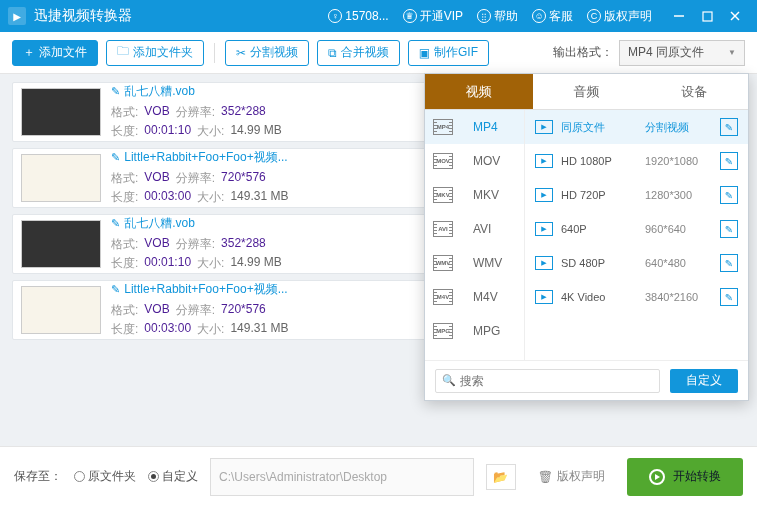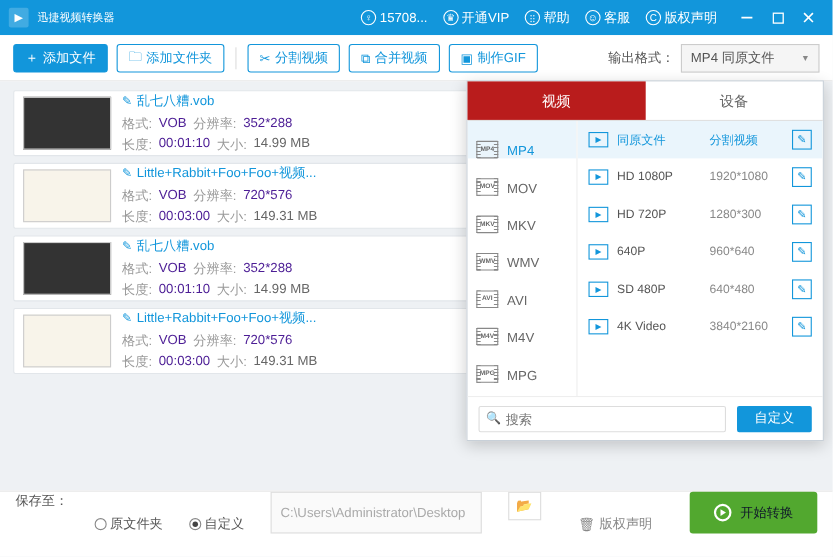--- a/index.html
+++ b/index.html
@@ -1,19 +1,19 @@
 <!DOCTYPE html>
 <html><head>
 <meta charset="utf-8">
 <style>
 *{margin:0;padding:0;box-sizing:border-box;font-family:"Microsoft YaHei",Arial,sans-serif;font-size:12px}
 body{background:#fff;width:757px;height:506px;overflow:hidden;position:relative}
 .titlebar{height:32px;background:#1296db;display:flex;align-items:center;color:#fff;padding:0 8px}
 .titlebar .logo{width:18px;height:18px;background:rgba(255,255,255,0.2);border-radius:2px;margin-right:8px;display:flex;align-items:center;justify-content:center;font-size:10px}
-.titlebar .title{font-size:10px;flex:0 0 auto;margin-right:auto}
+.titlebar .title{font-size:14px;flex:0 0 auto;margin-right:auto}
 .titlebar .hitem{display:flex;align-items:center;gap:3px;margin:0 7px;cursor:pointer}
 .titlebar .hicon{width:14px;height:14px;border:1px solid #fff;border-radius:50%;display:flex;align-items:center;justify-content:center;font-size:9px}
 .titlebar .winbtns{display:flex;gap:0;margin-left:6px}
 .titlebar .winbtn{width:28px;height:32px;display:flex;align-items:center;justify-content:center;cursor:pointer}
 .toolbar{height:42px;background:#fff;border-bottom:1px solid #e5e5e5;display:flex;align-items:center;padding:0 12px;gap:8px}
 .tbtn{height:26px;border:1px solid #1296db;color:#1296db;background:#fff;border-radius:3px;padding:0 10px;display:flex;align-items:center;gap:4px;cursor:pointer;font-size:12px}
 .tbtn.primary{background:#1296db;color:#fff}
 .tbtn .ticon{font-size:12px}
 .tsep{width:1px;height:20px;background:#ddd;margin:0 2px}
 .toolbar .right{margin-left:auto;display:flex;align-items:center;gap:6px}
@@ -28,42 +28,42 @@
 .fname .pen{font-size:11px}
 .meta{display:flex;gap:6px;color:#888;font-size:11px;margin-bottom:2px}
 .meta .lbl{color:#999}
 .meta .val{color:#4c1d95}
 .meta .val2{color:#666}
 .arrow{color:#1296db;font-size:14px;letter-spacing:-2px;margin:0 14px}
 .info2{flex:0 0 auto;width:70px}
 .dropdown{position:absolute;top:73px;left:424px;width:325px;height:328px;background:#fff;border:1px solid #c8d0d8;box-shadow:0 4px 14px rgba(0,0,0,0.2);display:flex;flex-direction:column;z-index:10}
 .dd-tabs{display:flex;height:36px;border-bottom:1px solid #e0e0e0}
 .dd-tab{flex:1;display:flex;align-items:center;justify-content:center;cursor:pointer;color:#666;font-size:13px}
-.dd-tab.active{background:#b91c1c;color:#fff}
+.dd-tab.active{background:#a16207;color:#fff}
 .dd-body{flex:1;display:flex;overflow:hidden}
 .dd-left{width:100px;border-right:1px solid #eee;overflow:auto}
-.fmt{height:34px;display:flex;align-items:flex-end;gap:8px;padding:0 8px;cursor:pointer;color:#666;font-size:12px}
+.fmt{height:34px;display:flex;align-items:center;gap:20px;padding:0 8px;cursor:pointer;color:#666;font-size:12px}
 .fmt.active{background:#eaf5fc;color:#1296db}
 .fmt .fi{width:20px;height:16px;border:1px solid #888;border-radius:1px;display:flex;align-items:center;justify-content:center;font-size:6px;color:#666;font-weight:bold;position:relative}
 .fmt .fi::before{content:"";position:absolute;left:-1px;top:-1px;width:4px;height:calc(100% + 2px);background:repeating-linear-gradient(#888 0 1px,transparent 1px 3px)}
 .fmt .fi::after{content:"";position:absolute;right:-1px;top:-1px;width:4px;height:calc(100% + 2px);background:repeating-linear-gradient(#888 0 1px,transparent 1px 3px)}
 .dd-right{flex:1;overflow:auto}
 .res{height:34px;display:flex;align-items:center;padding:0 10px;cursor:pointer;color:#555;gap:8px}
 .res.active{background:#eaf5fc}
 .res .ri{width:18px;height:14px;border:1px solid #1296db;display:flex;align-items:center;justify-content:center;font-size:7px;color:#1296db}
 .res .rname{flex:0 0 76px;color:#555;font-size:11px}
 .res.active .rname{color:#1296db}
 .res .rsize{flex:1;color:#888;font-size:11px}
 .res.active .rsize{color:#1296db}
 .res .redit{width:18px;height:18px;border:1px solid #1296db;display:flex;align-items:center;justify-content:center;color:#1296db;font-size:10px}
 .dd-foot{height:40px;border-top:1px solid #eee;display:flex;align-items:center;padding:0 10px;gap:10px}
 .dd-search{flex:1;height:24px;border:1px solid #ddd;border-radius:2px;display:flex;align-items:center;padding:0 6px;gap:4px;color:#aaa}
 .dd-search input{border:none;outline:none;flex:1;font-size:12px}
 .dd-custom{height:24px;padding:0 16px;background:#1296db;color:#fff;border:none;border-radius:2px;cursor:pointer;font-size:12px}
-.footer{position:absolute;bottom:0;left:0;right:0;height:60px;background:#fff;border-top:1px solid #e5e5e5;display:flex;padding:0 14px;gap:24px}
+.footer{position:absolute;bottom:0;left:0;right:0;height:60px;background:#fff;border-top:1px solid #e5e5e5;display:flex;align-items:center;padding:0 14px;gap:12px}
 .footer .lbl{color:#555}
 .radio{display:flex;align-items:center;gap:3px;cursor:pointer;color:#555}
 .radio .r{width:11px;height:11px;border:1px solid #888;border-radius:50%;display:flex;align-items:center;justify-content:center}
 .radio .r.sel::after{content:"";width:5px;height:5px;background:#444;border-radius:50%}
 .pathbox{flex:1;height:38px;border:1px solid #ddd;background:#fafafa;color:#aaa;padding:0 8px;display:flex;align-items:center}
 .folderbtn{width:30px;height:26px;border:1px solid #ddd;background:#fff;display:flex;align-items:center;justify-content:center;cursor:pointer;color:#d9a23a}
 .clearbtn{display:flex;align-items:center;gap:4px;color:#888;cursor:pointer;margin:0 10px}
 .startbtn{height:38px;padding:0 22px;background:#52a82f;color:#0f172a;border:none;border-radius:3px;font-size:15px;display:flex;align-items:center;gap:8px;cursor:pointer}
 .startbtn .pi{width:16px;height:16px;border:2px solid #fff;border-radius:50%;display:flex;align-items:center;justify-content:center}
 .startbtn .pi::after{content:"";border-left:5px solid #fff;border-top:3px solid transparent;border-bottom:3px solid transparent;margin-left:1px}
@@ -269,43 +269,44 @@
         <div class="meta">
           <span class="lbl">格式:</span>
         </div>
       </div>
     </div>
   </div>
 
 <div class="dropdown">
   <div class="dd-tabs">
     <div class="dd-tab active">视频</div>
+    <div class="dd-tab">音频</div>
     <div class="dd-tab">设备</div>
   </div>
   <div class="dd-body">
     <div class="dd-left" id="fmt-list">
         <div class="fmt active">
           <span class="fi">MP4</span>
           <span>MP4</span>
         </div>
         <div class="fmt">
           <span class="fi">MOV</span>
           <span>MOV</span>
         </div>
         <div class="fmt">
           <span class="fi">MKV</span>
           <span>MKV</span>
         </div>
         <div class="fmt">
+          <span class="fi">AVI</span>
+          <span>AVI</span>
+        </div>
+        <div class="fmt">
           <span class="fi">WMV</span>
           <span>WMV</span>
-        </div>
-        <div class="fmt">
-          <span class="fi">AVI</span>
-          <span>AVI</span>
         </div>
         <div class="fmt">
           <span class="fi">M4V</span>
           <span>M4V</span>
         </div>
         <div class="fmt">
           <span class="fi">MPG</span>
           <span>MPG</span>
         </div>
       </div>

